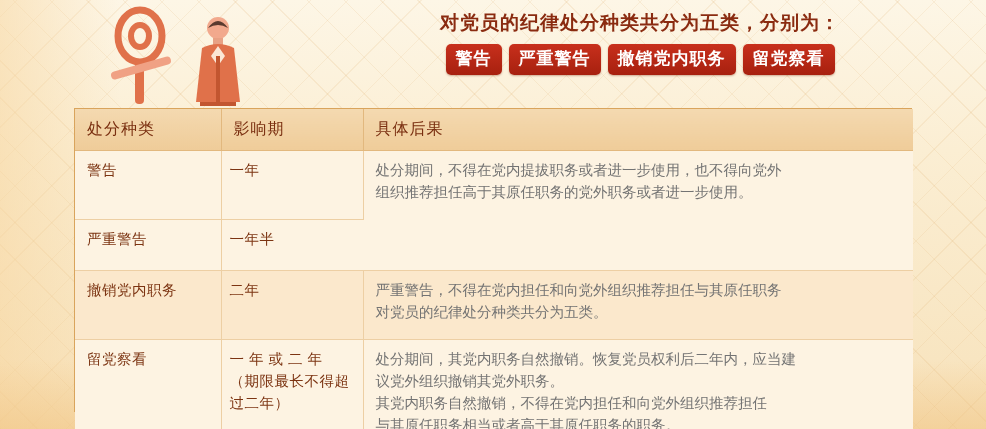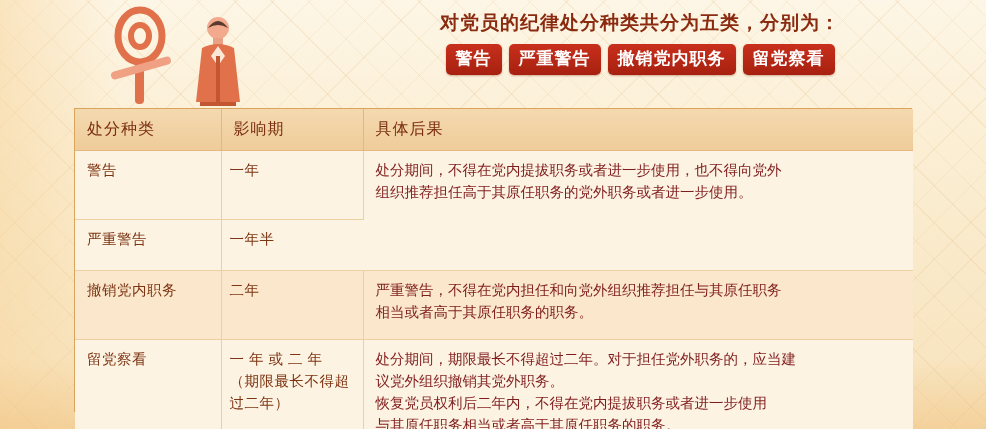--- a/index.html
+++ b/index.html
@@ -143,21 +143,21 @@
     line-height: 22px;
   }
   tbody td:last-child { border-right: none; }
   tbody tr:last-child td { border-bottom: none; }
 
   tbody tr.odd td { background: #fdf3e2; }
   tbody tr.even td { background: #fbe8cc; }
 
   td.c-kind { letter-spacing: 0.5px; }
   td.c-period { letter-spacing: 0.5px; padding-left: 8px; }
-  td.c-effect { color: #7f1d1d; font-family: Liberation Serif, serif; }
+  td.c-effect { color: #737373; font-family: Liberation Serif, serif; }
   .eff-line { display: block; }
 
   
   tr.r0 td { height: 52px; }
   tr.r1 td { height: 34px; }
   tr.r2 td { height: 52px; }
   tr.r3 td { height: 110px; }
 </style>
 </head>
 <body>
@@ -225,30 +225,30 @@
         </tr>
         <tr class="r1 odd">
           <td class="c-kind">严重警告</td>
           <td class="c-period">一年半</td>
         </tr>
         <tr class="r2 even">
           <td class="c-kind">撤销党内职务</td>
           <td class="c-period">二年</td>
           <td class="c-effect">
             <span class="eff-line">严重警告，不得在党内担任和向党外组织推荐担任与其原任职务</span>
-            <span class="eff-line">相当或者高于其原任职务的职务。</span>
+            <span class="eff-line">对党员的纪律处分种类共分为五类。</span>
           </td>
         </tr>
         <tr class="r3 odd">
           <td class="c-kind">留党察看</td>
           <td class="c-period">一 年 或 二 年（期限最长不得超过二年）</td>
           <td class="c-effect">
-            <span class="eff-line">处分期间，期限最长不得超过二年。对于担任党外职务的，应当建</span>
+            <span class="eff-line">处分期间，其党内职务自然撤销。恢复党员权利后二年内，应当建</span>
             <span class="eff-line">议党外组织撤销其党外职务。</span>
-            <span class="eff-line">恢复党员权利后二年内，不得在党内提拔职务或者进一步使用</span>
+            <span class="eff-line">其党内职务自然撤销，不得在党内担任和向党外组织推荐担任</span>
             <span class="eff-line">与其原任职务相当或者高于其原任职务的职务。</span>
           </td>
         </tr>
 
       </tbody>
     </table>
   </div>
 </div>
 
 </body></html>

